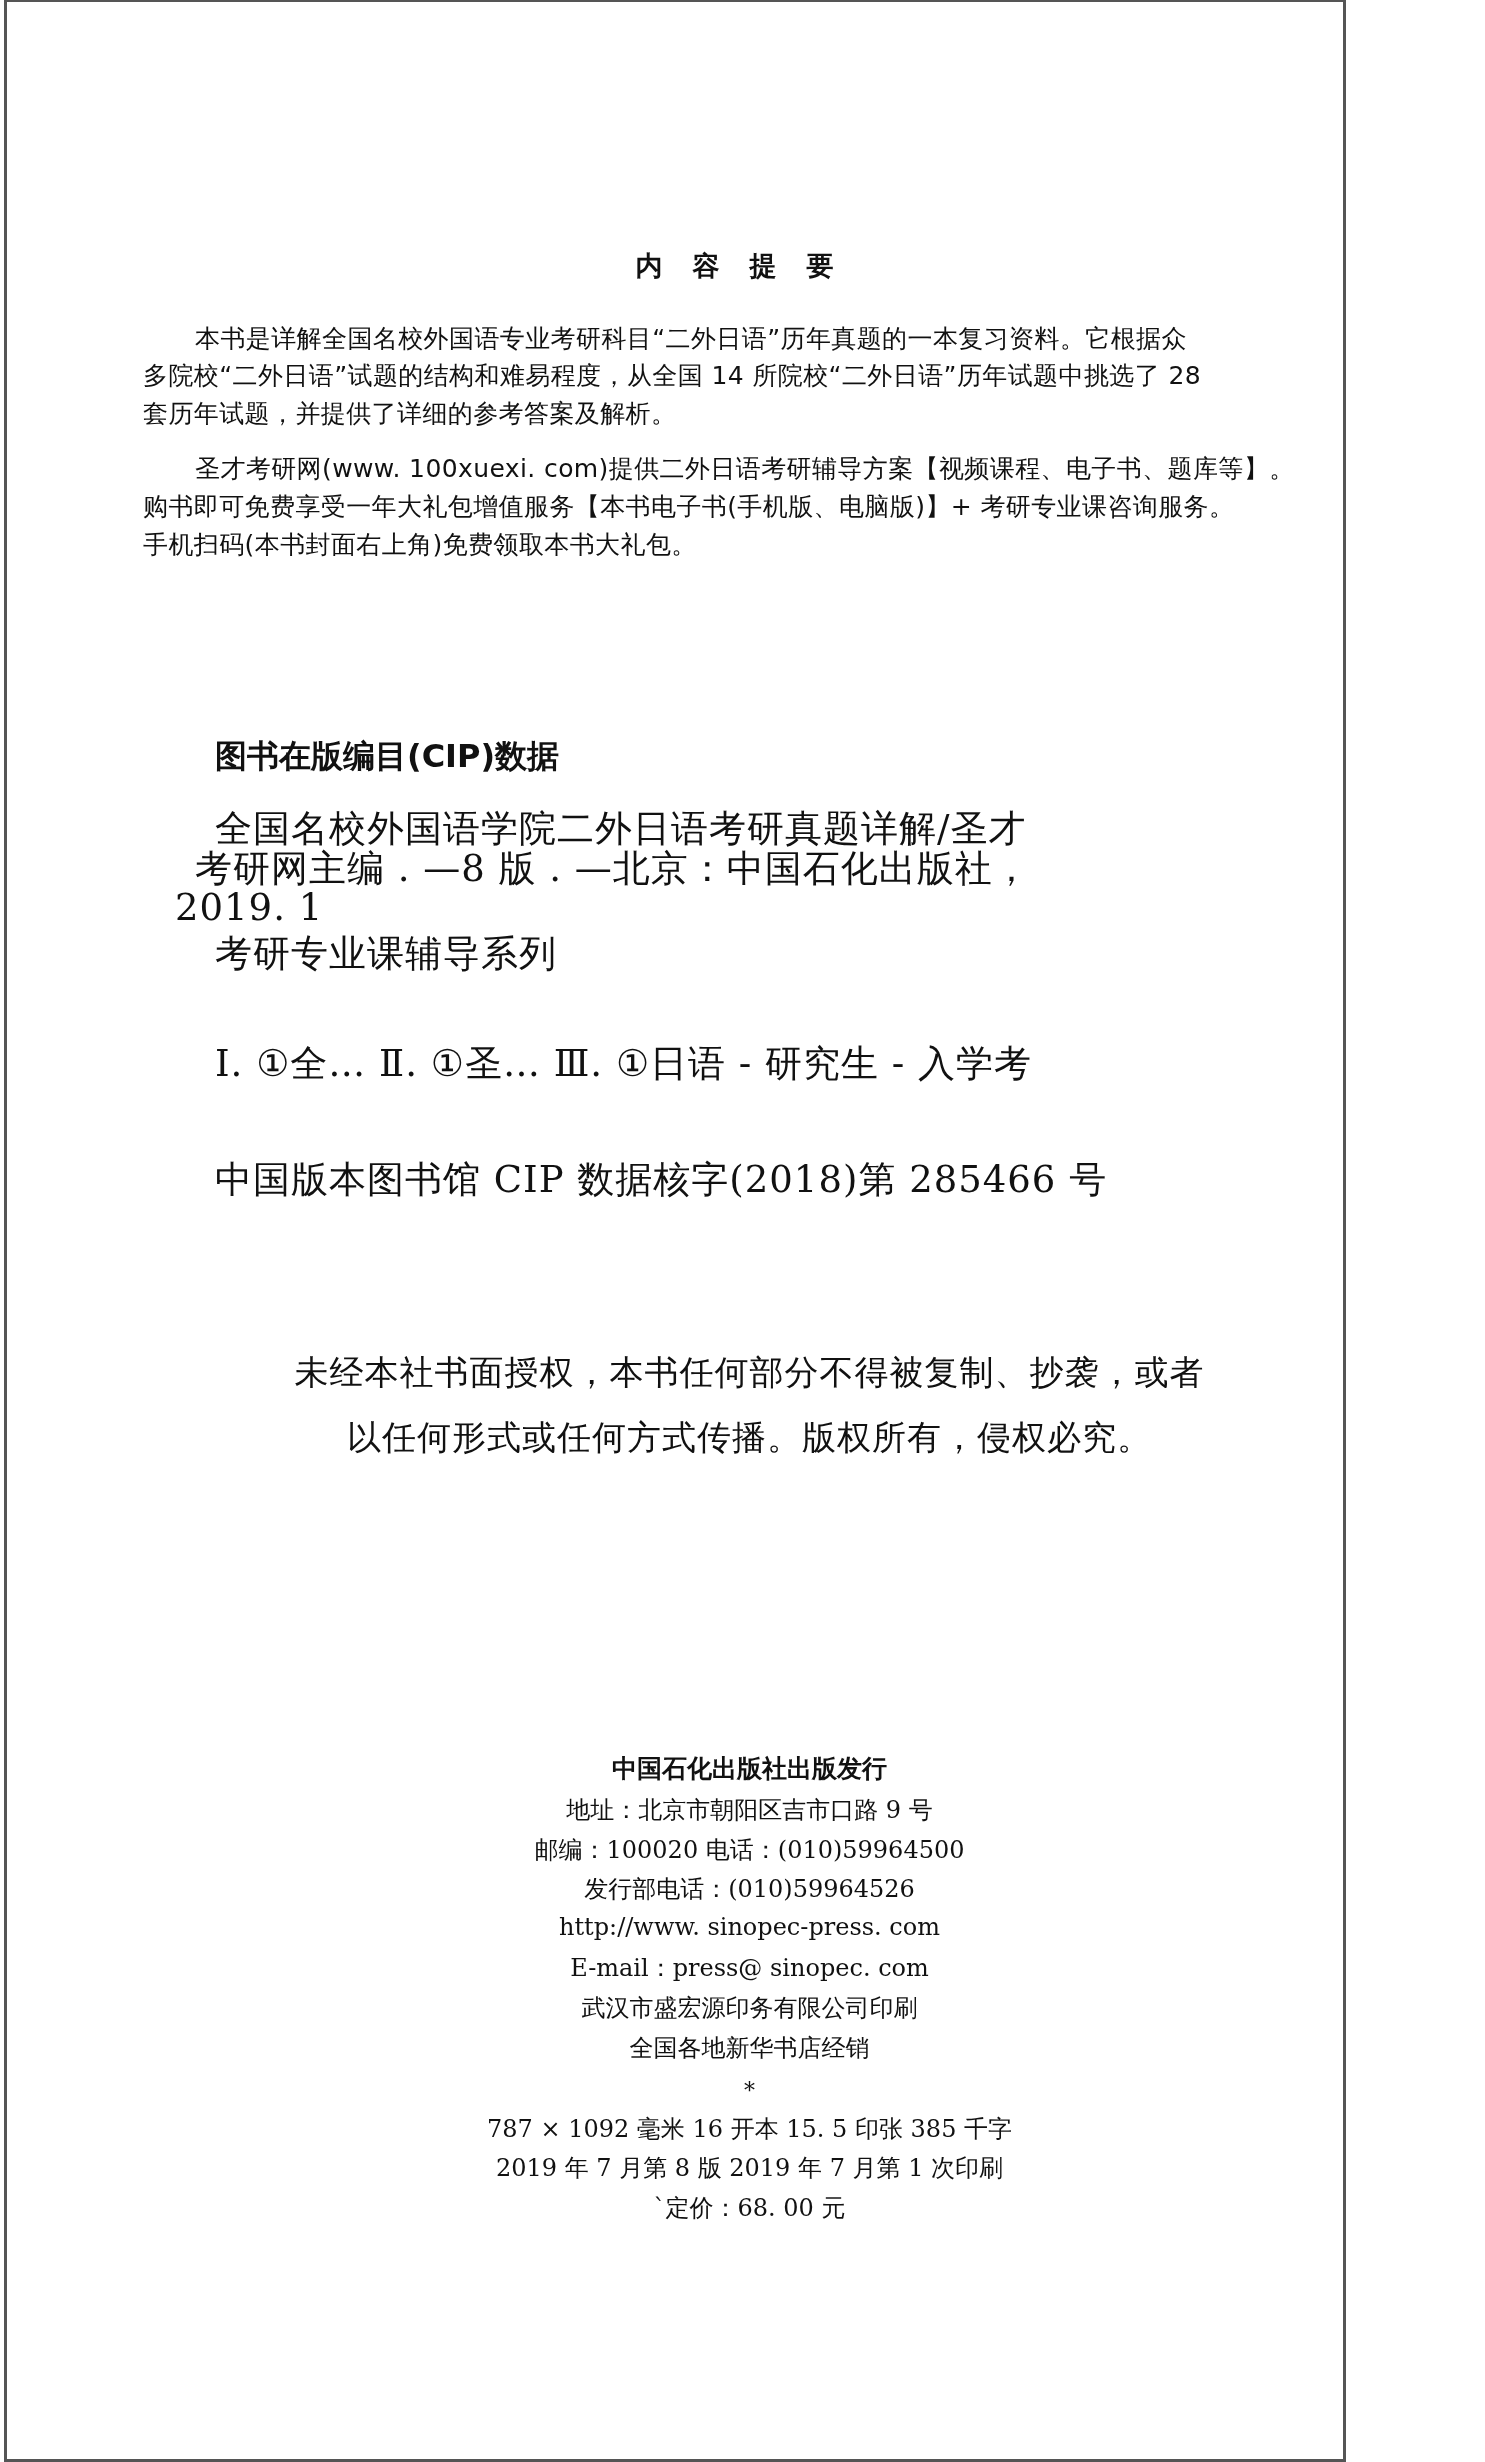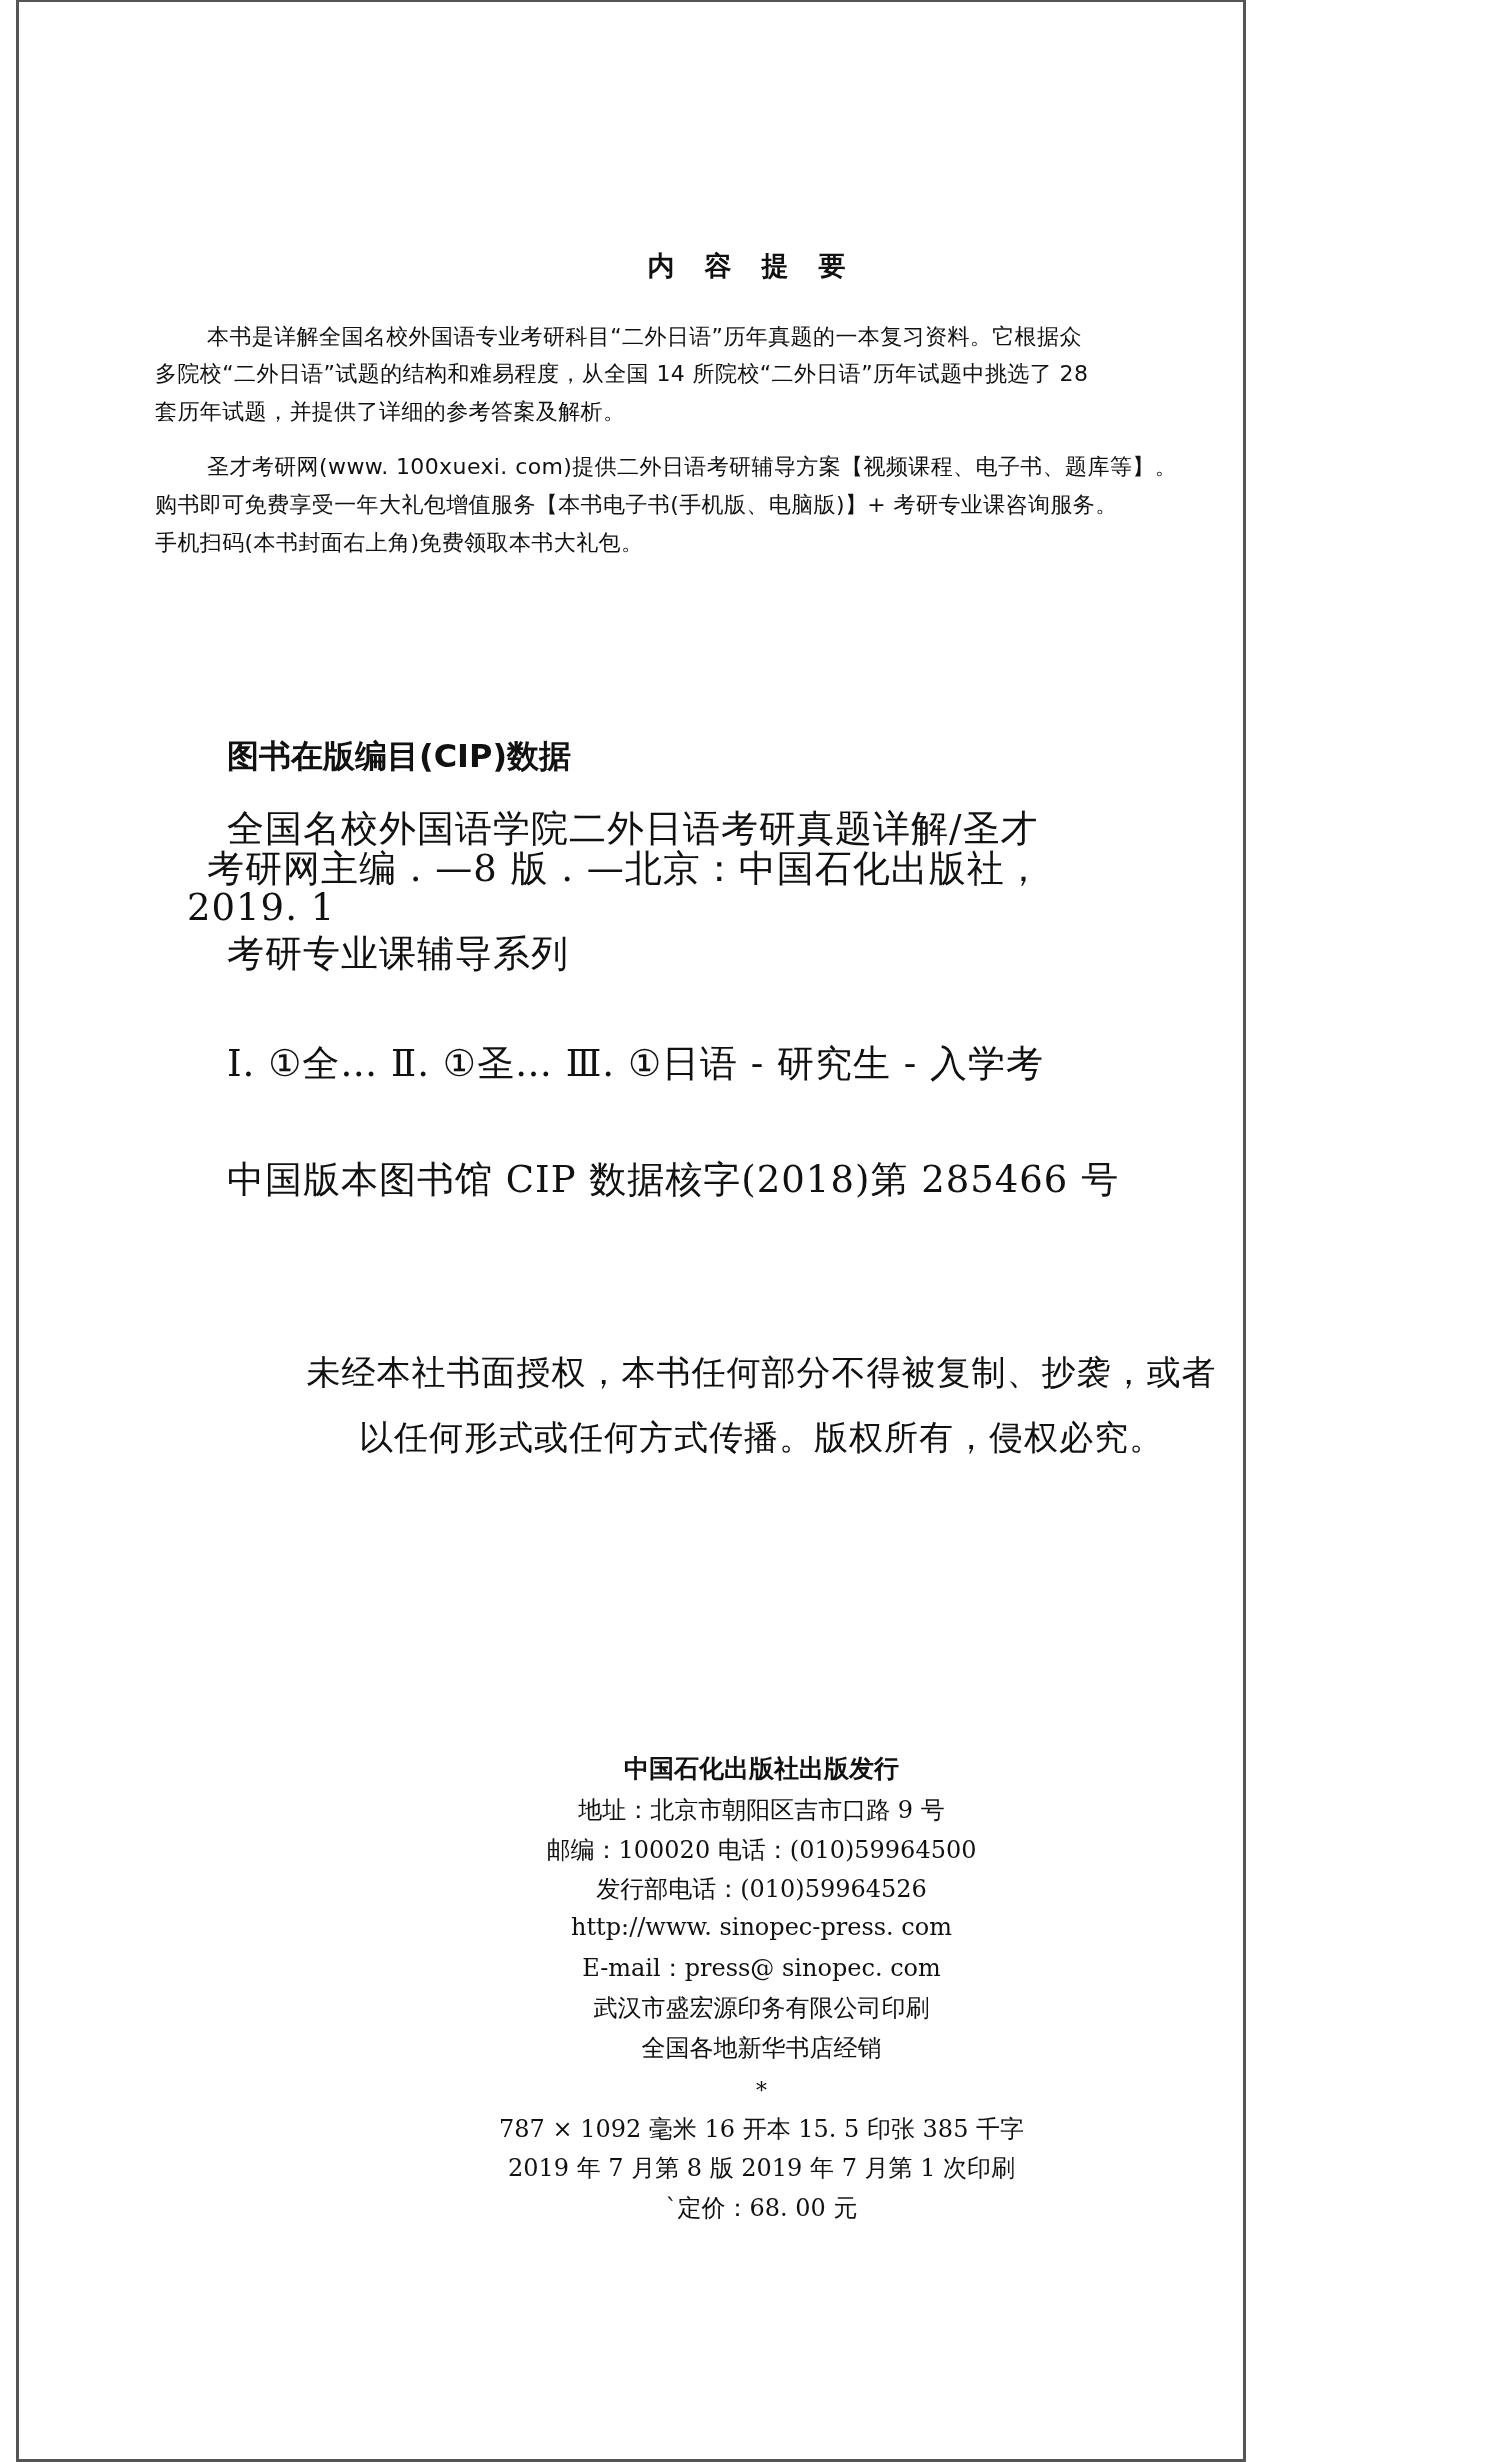--- a/index.html
+++ b/index.html
@@ -1,28 +1,28 @@
 <!DOCTYPE html>
 <html><head>
 <meta charset="utf-8">
 <style>
   html, body { margin: 0; padding: 0; background: #ffffff; }
   body { width: 1485px; height: 2462px; position: relative; overflow: hidden; }
   .page {
-    position: absolute; left: 16px; top: 0; width: 1230px; height: 2462px;
+    position: absolute; left: 4px; top: 0; width: 1342px; height: 2462px;
     box-sizing: border-box; border: 3px solid #555555; border-top-width: 2px; border-bottom-width: 3px;
     background: #ffffff; color: #111111;
   }
   .line { position: absolute; white-space: nowrap; }
   .serif { font-family: "DejaVu Serif", "Liberation Serif", serif; }
   .sans { font-family: "DejaVu Sans", "Liberation Sans", sans-serif; }
   .center { left: 0; width: 1485px; text-align: center; }
 
   .summary-title { top: 246px; font-size: 27px; font-weight: bold; letter-spacing: 30px; }
-  .sum { font-size: 22px; left: 136px; letter-spacing: 0.4px; }
+  .sum { font-size: 25px; left: 136px; letter-spacing: 0.4px; }
 
   .cip-title { font-size: 32px; font-weight: bold; left: 208px; top: 733px; }
   .cip { font-size: 37px; letter-spacing: 1px; }
 
   .notice { font-size: 34px; letter-spacing: 1px; }
 
   .pub-title { font-size: 25px; font-weight: bold; top: 1750px; }
   .pub { font-size: 24px; }
 </style>
 </head>

